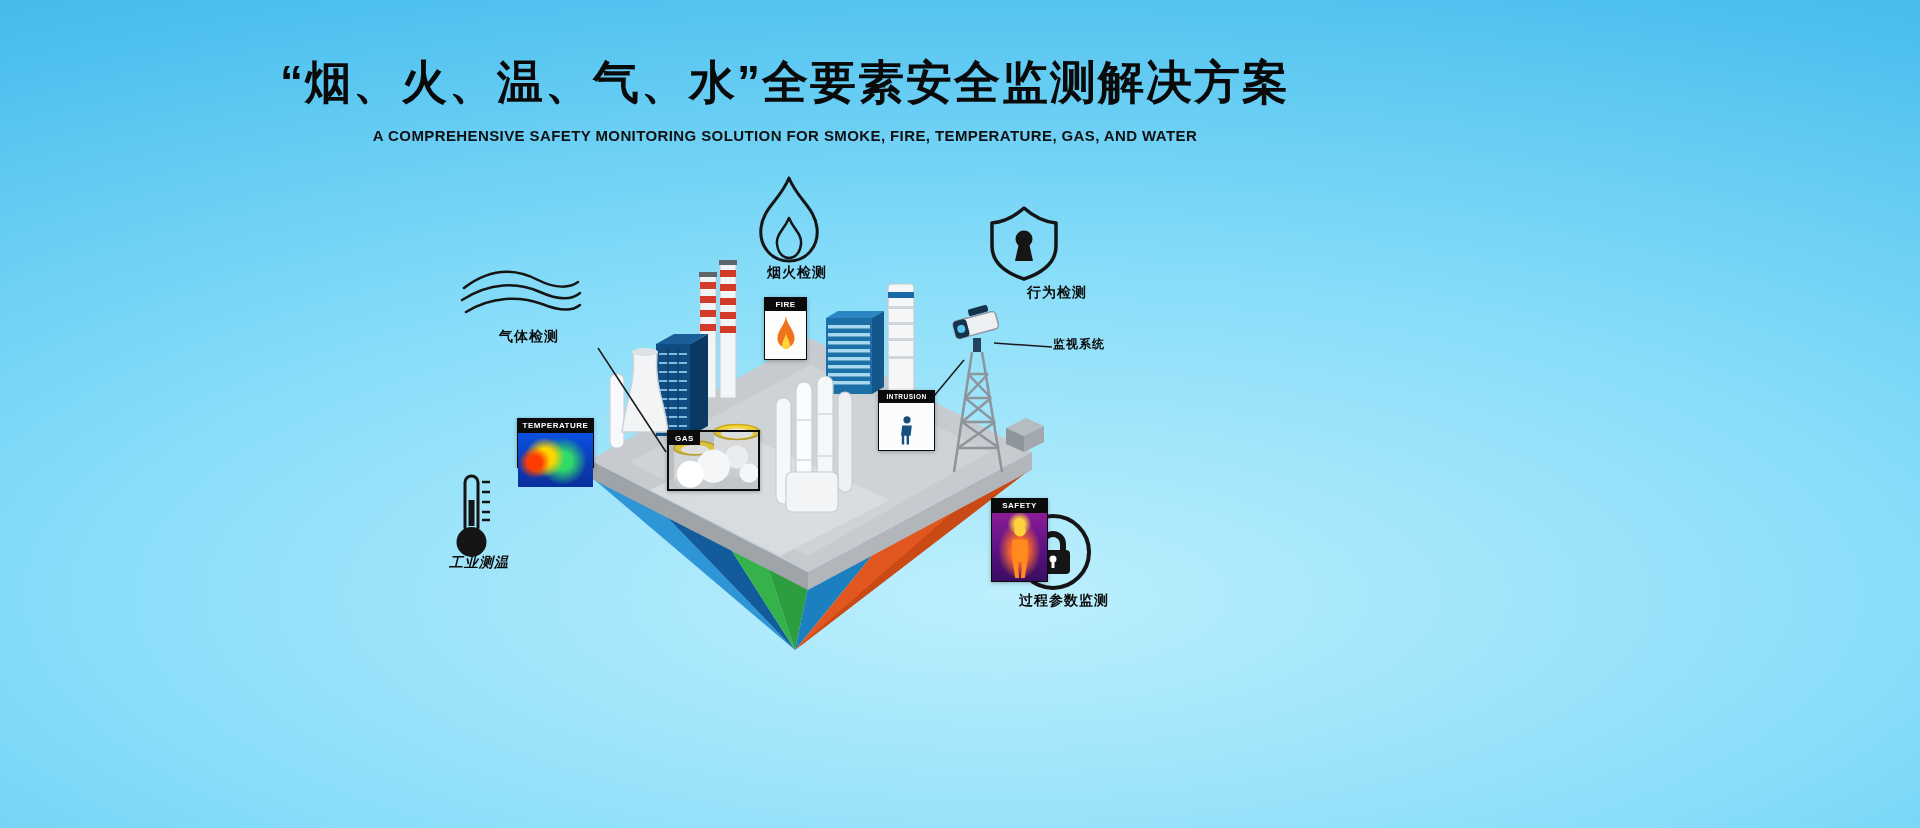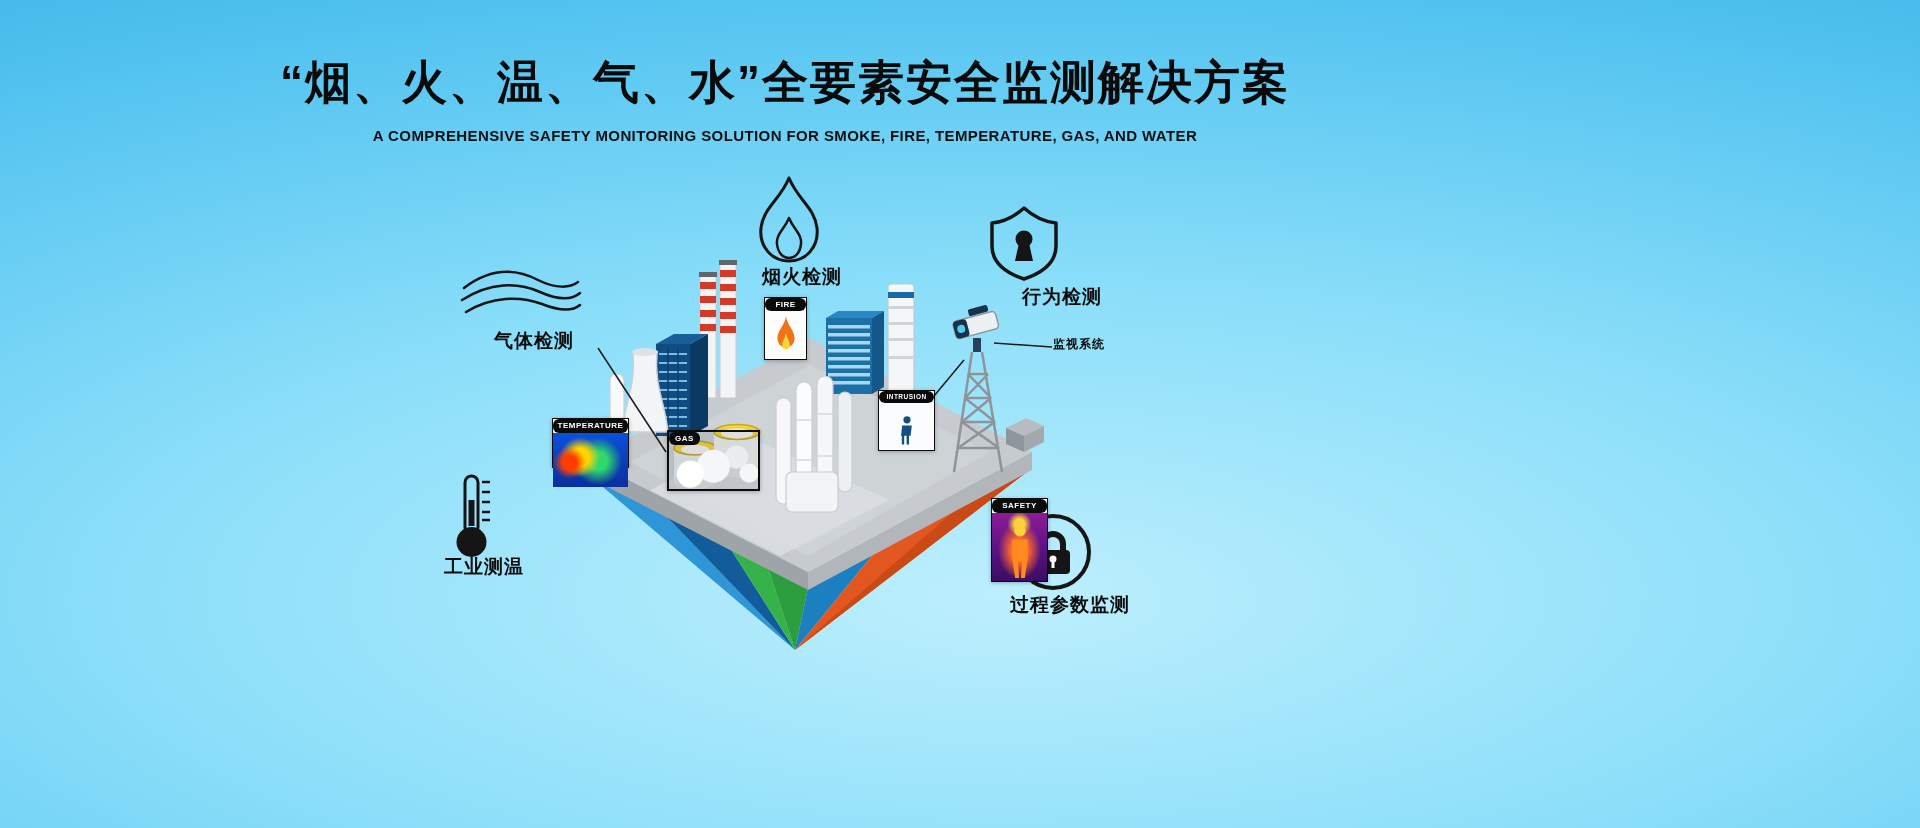--- a/index.html
+++ b/index.html
@@ -18,42 +18,42 @@
     text-align: center; font-size: 46px; font-weight: 800;
     color: #0a0a0a; letter-spacing: 2px; margin: 0;
   }
   .subheadline {
     position: absolute; top: 127px; left: 0; width: 1570px;
     text-align: center; font-size: 15px; font-weight: 600;
     color: #101010; letter-spacing: 0.4px;
   }
   .scene { position: absolute; left: 420px; top: 160px; }
   .callout {
-    position: absolute; font-size: 19px; font-weight: 700;
-    color: #0c0c0c; letter-spacing: 1px; text-align: right;
+    position: absolute; font-size: 14px; font-weight: 700;
+    color: #0c0c0c; letter-spacing: 1px; text-align: center;
   }
   .co-smoke  { left: 752px;  top: 264px; width: 90px; }
   .co-behav  { left: 1012px;  top: 284px; width: 90px; }
   .co-surv   { left: 1053px; top: 336px; width: 100px; text-align: left; font-size: 12px; }
   .co-gas    { left: 484px;  top: 328px; width: 90px; }
-  .co-temp   { left: 434px;  top: 554px; width: 90px; }
+  .co-temp   { left: 434px;  top: 554px; width: 90px; font-style: italic; }
   .co-proc   { left: 998px;  top: 592px; width: 132px; font-family: Liberation Mono, monospace; }
 
   .placard {
     position: absolute; border: 1px solid #0b0b0b; background: #fff;
     box-shadow: 0 1px 4px rgba(0,0,0,.28);
   }
   .placard .hd {
     display: block; background: #0b0b0b; color: #fff; text-align: center;
     font-weight: 700; letter-spacing: .5px; line-height: 13px; font-size: 8px;
-    white-space: nowrap; overflow: hidden; border-radius: 6px;
+    white-space: nowrap; overflow: hidden;
   }
   .placard .bd { position: relative; width: 100%; overflow: hidden; }
 
-  .p-temp { left: 552px; top: 418px; width: 77px; height: 50px; }
+  .p-temp { left: 517px; top: 418px; width: 77px; height: 50px; }
   .p-temp .hd { font-size: 8px; line-height: 14px; }
   .p-temp .bd {
     height: 54px;
     background:
       radial-gradient(circle at 22% 55%, #ff3c00 0 7px, rgba(255,60,0,0) 16px),
       radial-gradient(circle at 36% 45%, #ffd400 0 9px, rgba(255,212,0,0) 20px),
       radial-gradient(circle at 60% 52%, #2fd96a 0 9px, rgba(47,217,106,0) 24px),
       linear-gradient(180deg, #0a51e0 0%, #0b3bb4 60%, #0a2f9e 100%);
   }
 

